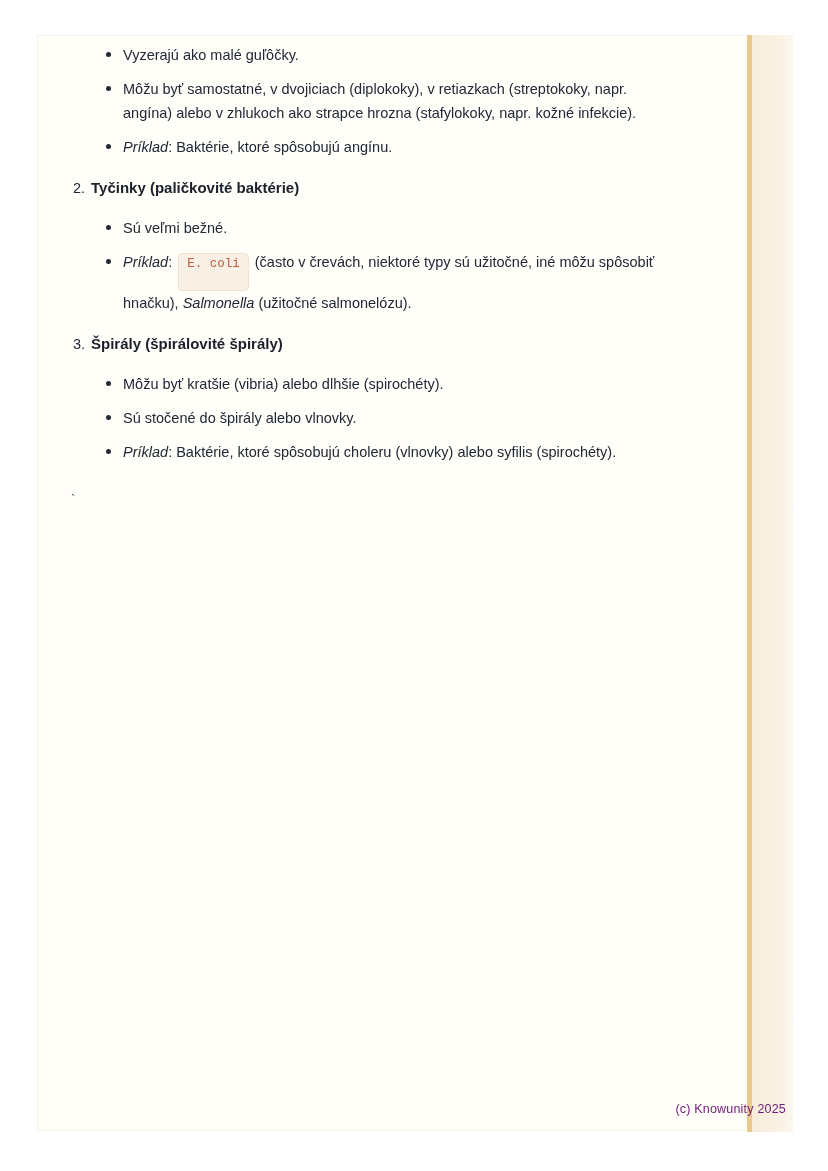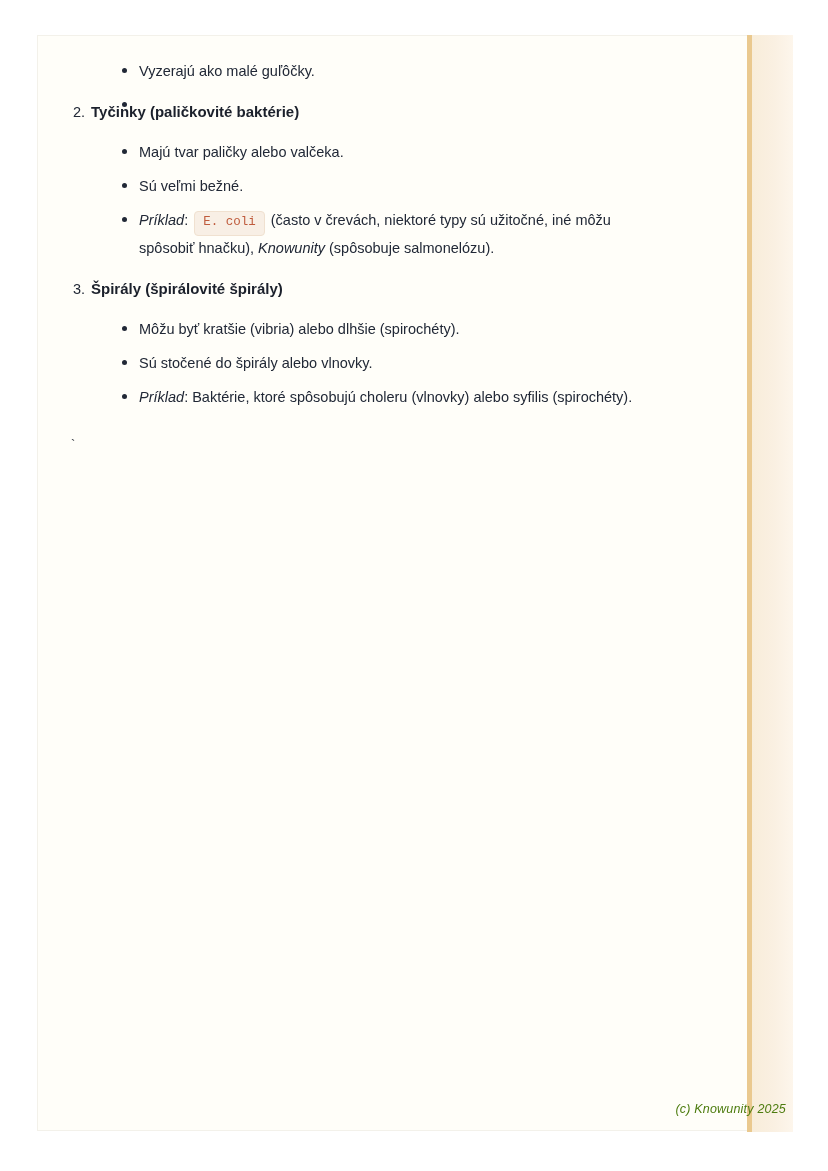--- a/index.html
+++ b/index.html
@@ -28,21 +28,21 @@
   .content {
     position: absolute;
     left: 35px; top: 7px;
     width: 582px;
     color: #212836;
     font-size: 14.5px;
     line-height: 24px;
   }
   ul.bullets {
     list-style: none;
-    margin: 16px; padding: 0;
+    margin: 0; padding: 0;
   }
   ul.bullets li {
     position: relative;
     padding-left: 50px;
   }
   ul.bullets li + li { margin-top: 10px; }
   .dot {
     position: absolute;
     left: 33px; top: 9px;
     width: 5px; height: 5px;
@@ -68,61 +68,60 @@
   .run-italic { font-style: italic; }
   .run-code {
     display: inline-block;
     font-family: "Liberation Mono", "DejaVu Sans Mono", monospace;
     font-size: 12.5px;
     line-height: 17px;
     color: #bf5b3c;
     background: #f8efe5;
     border: 1px solid #f0e1d0;
     border-radius: 4px;
-    padding: 2px 8px 4px 8px;
+    padding: 2px 8px 17px 8px;
     margin: 0 2px;
     vertical-align: baseline;
   }
   .stray {
     margin: 24px 0 0 -2px;
     padding: 0;
     color: #3a3f49;
     font-size: 13px;
   }
   .footer {
     position: absolute;
     right: 6px; top: 1066px;
     font-size: 12.5px;
-    color: #4d7c0f;
+    color: #701a75;
     z-index: 2;
     letter-spacing: 0.2px;
-    font-style: italic;
   }
 </style>
 </head>
 <body>
 
 <div class="page">
   <div class="stripe"></div>
 
   <div class="content">
 
     <ul class="bullets">
         <li><span class="dot"></span><span class="run-normal">Vyzerajú ako malé guľôčky.</span></li>
-        <li><span class="dot"></span></li>
+        <li><span class="dot"></span><span class="run-normal">Môžu byť samostatné, v dvojiciach (diplokoky), v retiazkach (streptokoky, napr. angína) alebo v zhlukoch ako strapce hrozna (stafylokoky, napr. kožné infekcie).</span></li>
+        <li><span class="dot"></span><span class="run-italic">Príklad</span><span class="run-normal">: Baktérie, ktoré spôsobujú angínu.</span></li>
       </ul>
 
     <div class="olitem">
       <span class="olnum">2.</span><span class="oltitle">Tyčinky (paličkovité baktérie)</span>
     </div>
 
     <ul class="bullets">
-        <li><span class="dot"></span><span class="run-normal">Majú tvar paličky alebo valčeka.</span></li>
         <li><span class="dot"></span><span class="run-normal">Sú veľmi bežné.</span></li>
-        <li><span class="dot"></span><span class="run-italic">Príklad</span><span class="run-normal">: </span><span class="run-code">E. coli</span><span class="run-normal"> (často v črevách, niektoré typy sú užitočné, iné môžu spôsobiť hnačku), </span><span class="run-italic">Knowunity</span><span class="run-normal"> (spôsobuje salmonelózu).</span></li>
+        <li><span class="dot"></span><span class="run-italic">Príklad</span><span class="run-normal">: </span><span class="run-code">E. coli</span><span class="run-normal"> (často v črevách, niektoré typy sú užitočné, iné môžu spôsobiť hnačku), </span><span class="run-italic">Salmonella</span><span class="run-normal"> (užitočné salmonelózu).</span></li>
       </ul>
 
     <div class="olitem">
       <span class="olnum">3.</span><span class="oltitle">Špirály (špirálovité špirály)</span>
     </div>
 
     <ul class="bullets">
         <li><span class="dot"></span><span class="run-normal">Môžu byť kratšie (vibria) alebo dlhšie (spirochéty).</span></li>
         <li><span class="dot"></span><span class="run-normal">Sú stočené do špirály alebo vlnovky.</span></li>
         <li><span class="dot"></span><span class="run-italic">Príklad</span><span class="run-normal">: Baktérie, ktoré spôsobujú choleru (vlnovky) alebo syfilis (spirochéty).</span></li>

